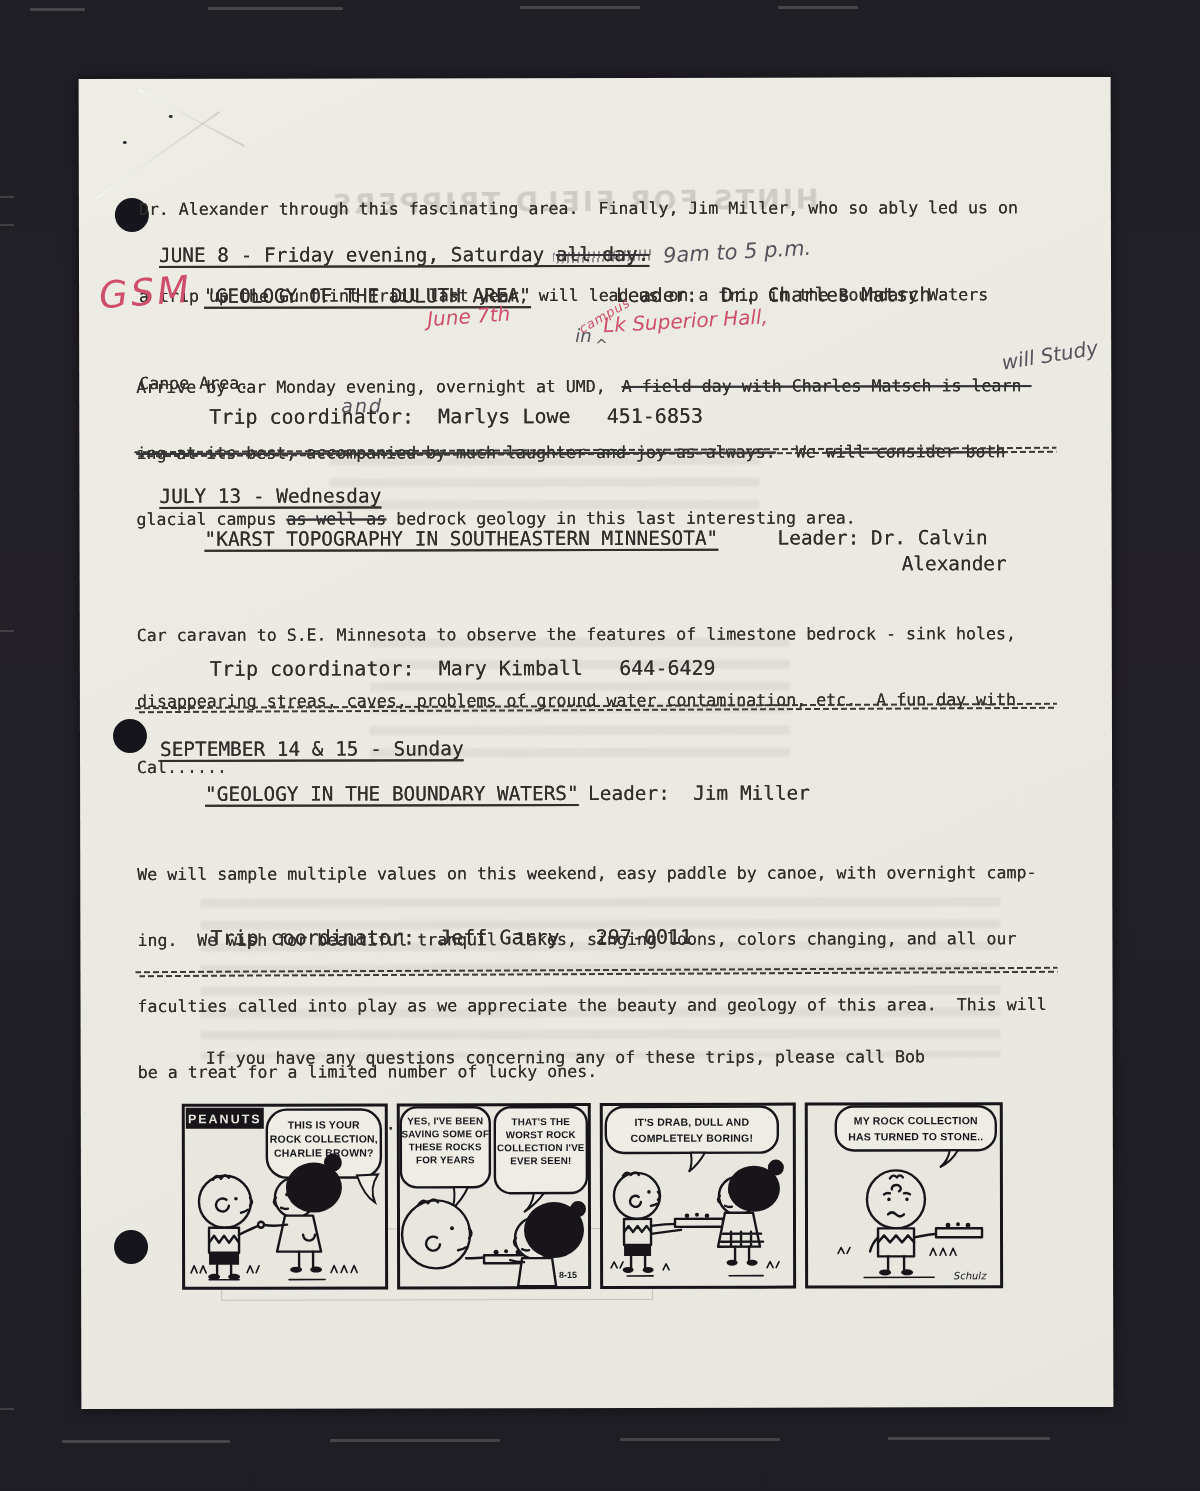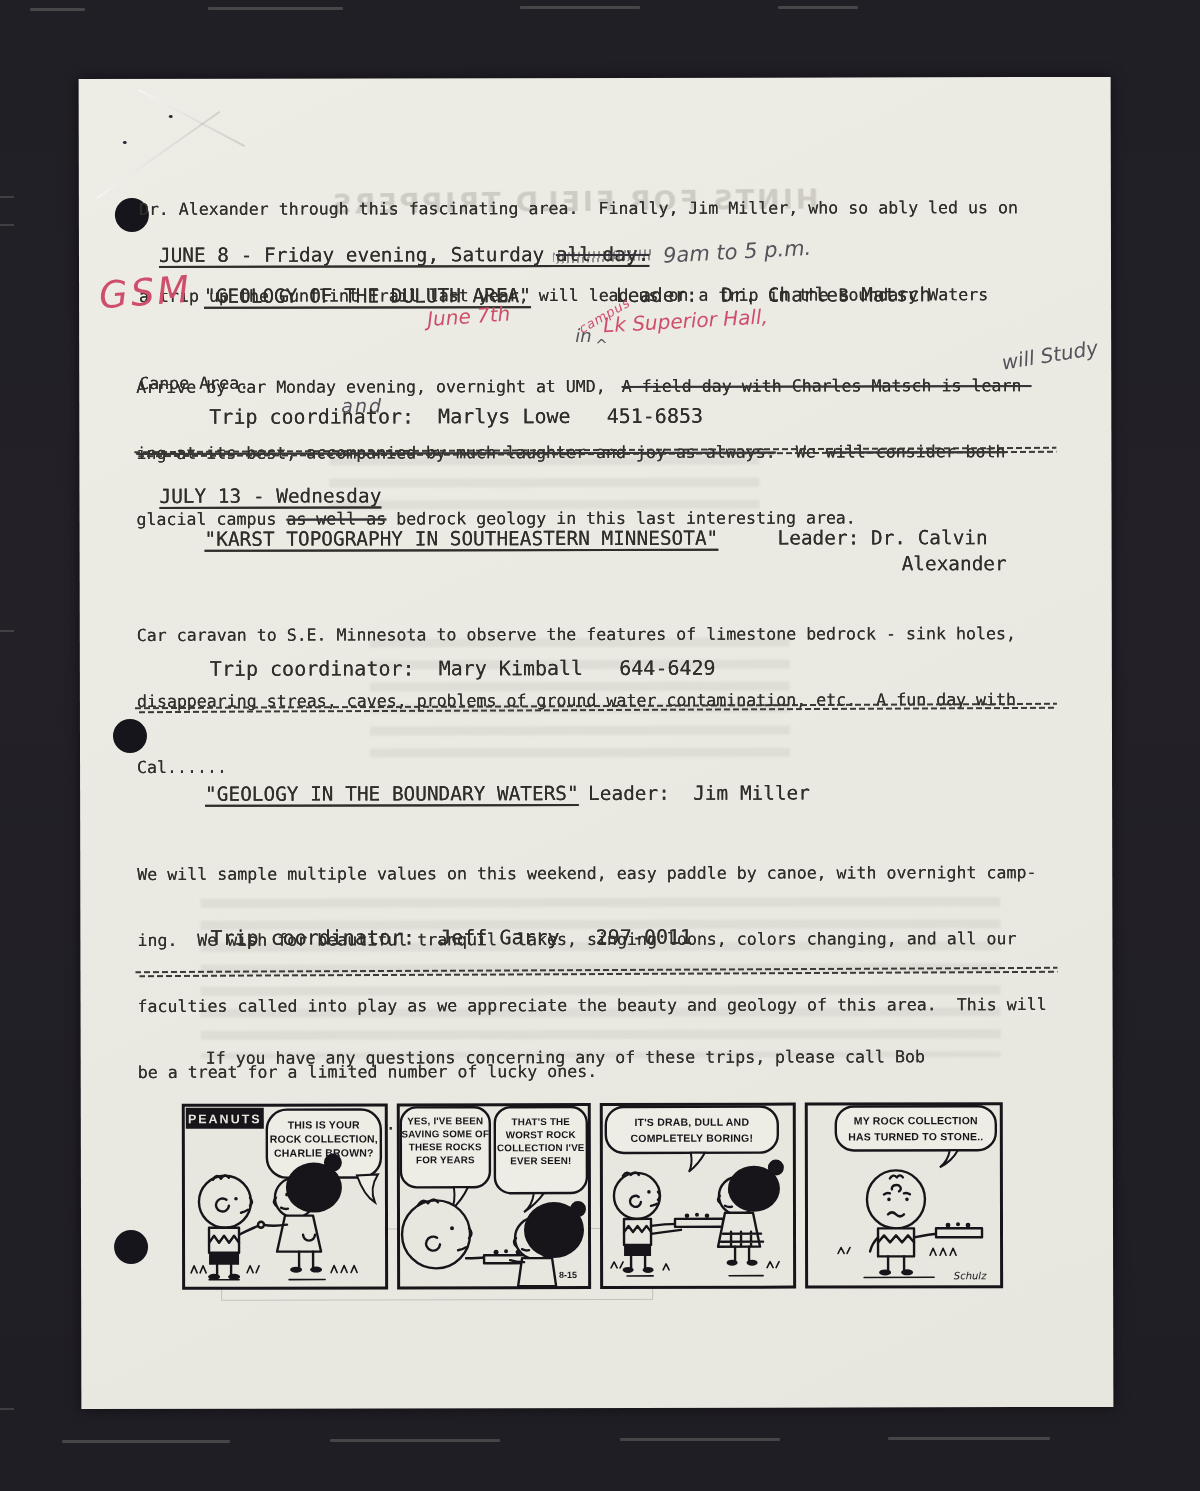--- a/index.html
+++ b/index.html
@@ -134,20 +134,21 @@
     <div class="typed t-head" style="left:822px;top:475px;text-align:right;">Alexander</div>
     <div class="typed t-body" style="left:57px;top:502px;">
       <div>Car caravan to S.E. Minnesota to observe the features of limestone bedrock - sink holes,</div>
       <div>disappearing streas, caves, problems of ground water contamination, etc.  A fun day with</div>
       <div>Cal......</div>
     </div>
     <div class="typed t-coord" style="left:130px;top:578px;">Trip coordinator:  Mary Kimball   644-6429</div>
 
     <div class="divider" style="top:627px;"></div>
 
+    <div class="typed t-head u" style="left:80px;top:659px;">SEPTEMBER 14 &amp; 15 - Sunday</div>
     <div class="typed t-head u" style="left:125px;top:704px;">"GEOLOGY IN THE BOUNDARY WATERS"</div>
     <div class="typed t-head" style="left:508px;top:704px;">Leader:  Jim Miller</div>
     <div class="typed t-body" style="left:57px;top:741px;">
       <div>We will sample multiple values on this weekend, easy paddle by canoe, with overnight camp-</div>
       <div>ing.  We wish for beautiful tranquil  lakes, singing loons, colors changing, and all our</div>
       <div>faculties called into play as we appreciate the beauty and geology of this area.  This will</div>
       <div>be a treat for a limited number of lucky ones.</div>
     </div>
     <div class="typed t-coord" style="left:130px;top:847px;">Trip coordinator:  Jeff Garry   297-0011</div>
 

